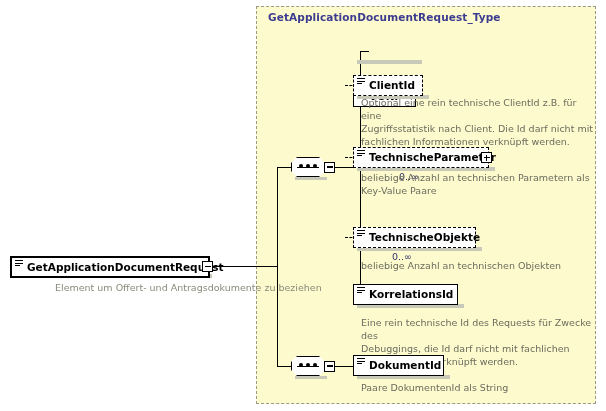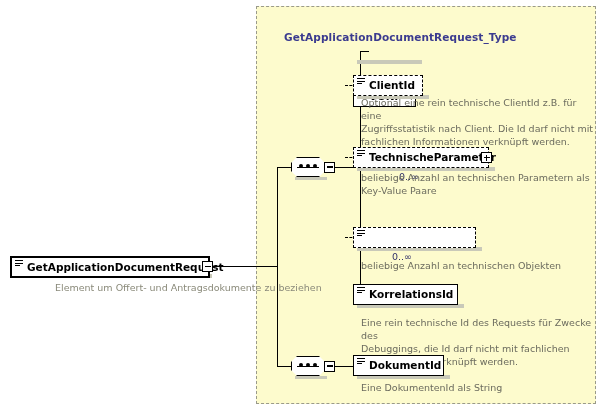--- a/index.html
+++ b/index.html
@@ -8,24 +8,23 @@
     font-family:"DejaVu Sans","Liberation Sans",sans-serif;
     -webkit-font-smoothing:antialiased;
   }
 
   
   #type-panel{
     position:absolute;left:256px;top:6px;width:340px;height:398px;
     background:#fdfbcd;border:1px dashed #9a9a8a;box-sizing:border-box;
   }
   #type-title{
-    position:absolute;left:284px;top:11px;
+    position:absolute;left:268px;top:11px;
     font-size:10.5px;font-weight:bold;color:#3b3b8f;letter-spacing:.1px;
     white-space:nowrap;
-    margin-top:20px;
   }
 
   
   .node{
     position:absolute;box-sizing:border-box;background:#ffffff;
     height:21px;display:flex;align-items:center;
     padding:0 7px 0 15px;white-space:nowrap;
   }
   .node .lbl{font-size:10.5px;font-weight:bold;color:#000;line-height:1;}
   .node.solid{border:1.6px solid #000;}
@@ -163,20 +162,21 @@
 Key-Value Paare</div>
 
 <div class="dl" style="left:345px;top:237px;width:16px;"></div>
 <div class="shadow" style="left:357px;top:247px;width:125px;height:4px;"></div>
 <div class="node dashed" style="left:353px;top:227px;width:123px;">
   <span class="elem-icon">
       <i></i>
       <i></i>
       <i></i>
     </span>
+  <span class="lbl">TechnischeObjekte</span>
 </div>
 <div class="card" style="left:392px;top:251px;">0..∞</div>
 <div class="doc" style="left:361px;top:259px;width:216px;">beliebige Anzahl an technischen Objekten</div>
 
 <div class="ln lnh" style="left:360px;top:295px;width:9px;"></div>
 <div class="shadow" style="left:357px;top:304px;width:107px;height:4px;"></div>
 <div class="node solid" style="left:353px;top:284px;width:105px;">
   <span class="elem-icon">
       <i></i>
       <i></i>
@@ -201,13 +201,13 @@
 <div class="ln lnh" style="left:335px;top:366px;width:18px;"></div>
 <div class="shadow" style="left:357px;top:375px;width:93px;height:4px;"></div>
 <div class="node solid" style="left:353px;top:355px;width:91px;">
   <span class="elem-icon">
       <i></i>
       <i></i>
       <i></i>
     </span>
   <span class="lbl">DokumentId</span>
 </div>
-<div class="doc" style="left:361px;top:381px;width:235px;">Eine DokumentenId als String</div>
+<div class="doc" style="left:361px;top:381px;width:235px;">Paare DokumentenId als String</div>
 
 </body></html>

